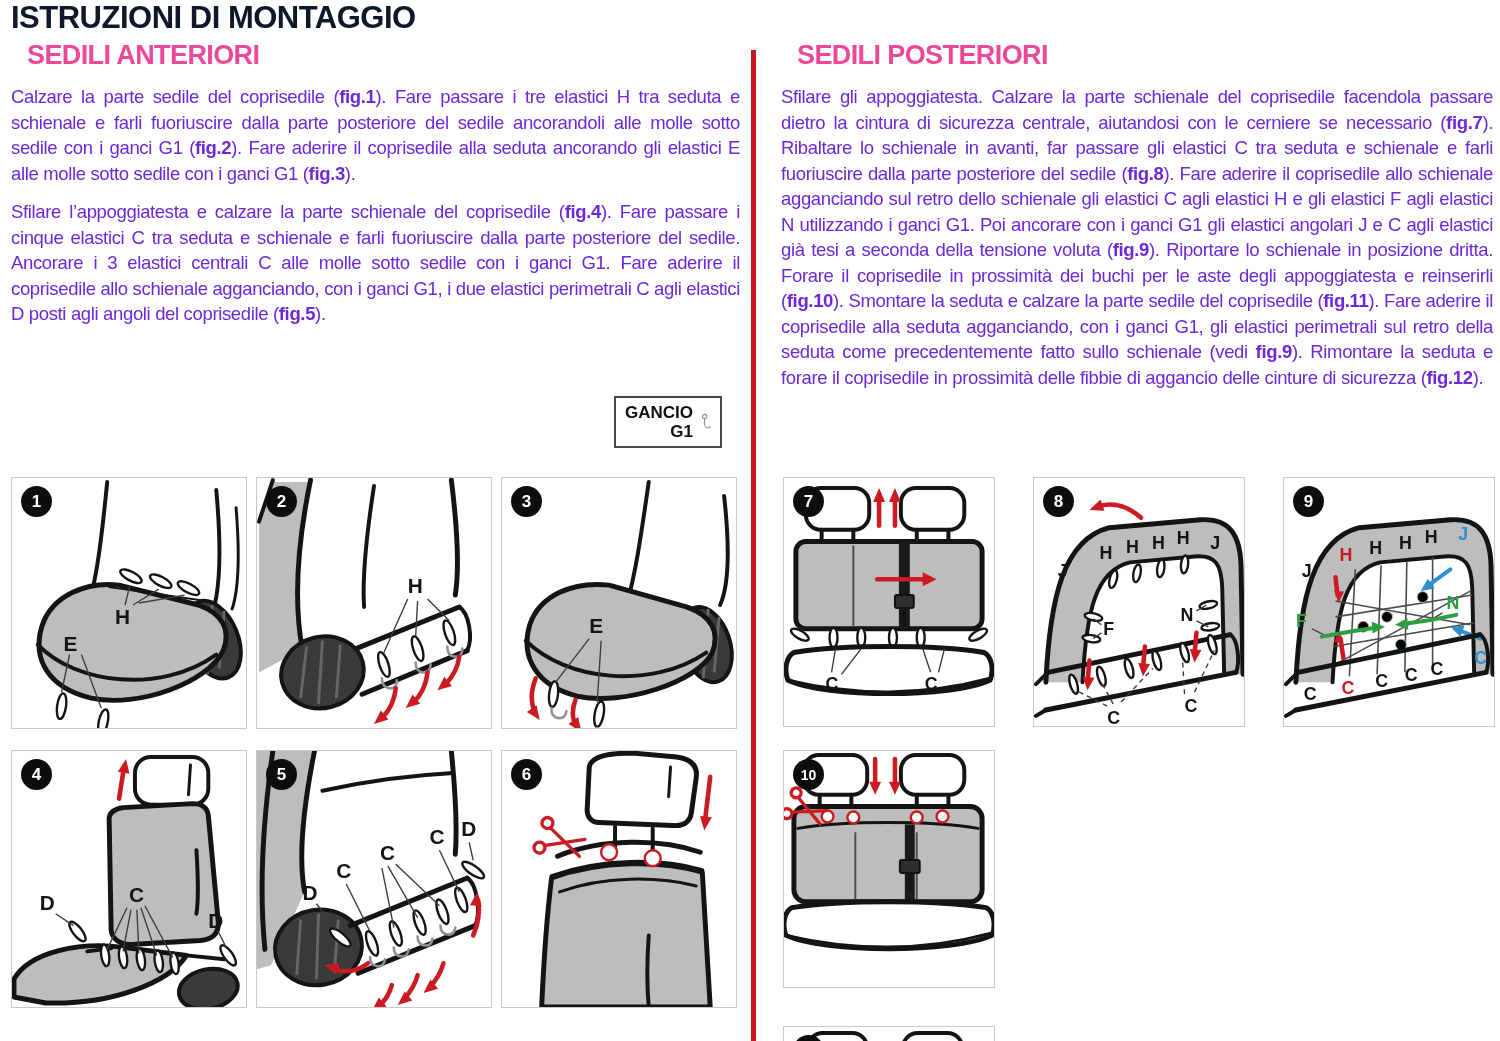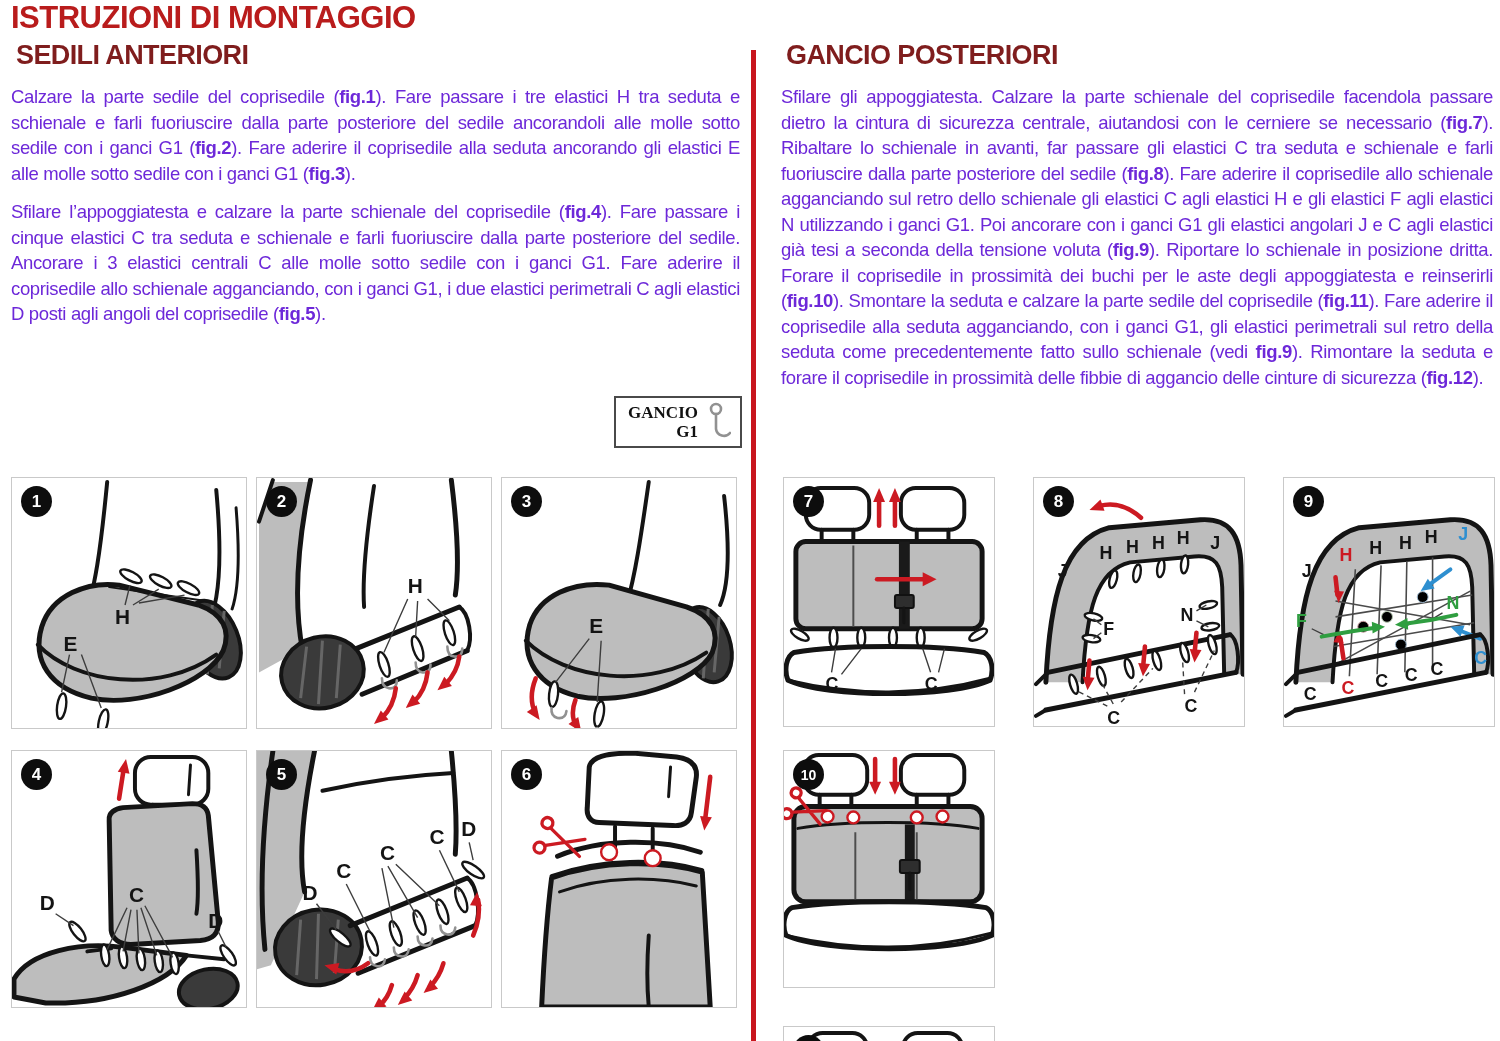--- a/index.html
+++ b/index.html
@@ -3,36 +3,36 @@
 <meta charset="utf-8">
 <style>
   html,body{margin:0;padding:0;}
   body{
     width:1500px;height:1041px;background:#ffffff;
     font-family:"Liberation Sans", sans-serif;color:#141414;overflow:hidden;
   }
   .page{position:relative;width:1500px;height:1041px;background:#fff;}
   .title{
     position:absolute;left:11px;top:0px;font-size:31px;font-weight:bold;
-    color:#b91c1c;letter-spacing:-0.5px;
+    color:#0f172a;letter-spacing:-0.5px;
   }
   .divider{position:absolute;left:751px;top:50px;width:5px;height:991px;background:#c8151e;}
   .col{position:absolute;top:40px;}
   .col-left{left:11px;width:729px;}
   .col-right{left:781px;width:712px;}
-  h2.sec{font-size:27px;font-weight:bold;margin:0 0 13px 5px;letter-spacing:-0.6px;color:#7f1d1d;}
+  h2.sec{font-size:27px;font-weight:bold;margin:0 0 13px 16px;letter-spacing:-0.6px;color:#ec4899;}
   p.body{
     font-size:18.5px;line-height:25.5px;text-align:justify;margin:0 0 13px 0;
     letter-spacing:-0.35px;color:#6d28d9;
   }
   p.body b{font-weight:bold;}
   .gancio{
-    position:absolute;left:603px;top:356px;width:128px;height:52px;
+    position:absolute;left:603px;top:356px;width:108px;height:52px;
     border:2px solid #4a4a4a;background:#fff;box-sizing:border-box;
-    display:flex;align-items:center;justify-content:flex-end;gap:7px;padding:0 9px;font-family:Liberation Serif, serif;
+    display:flex;align-items:center;justify-content:flex-end;gap:7px;padding:0 9px;
   }
   .gancio .txt{text-align:right;font-weight:bold;font-size:17px;line-height:19px;color:#111;}
   .figrow{position:absolute;display:flex;}
   #lrow1{left:11px;top:477px;gap:9px;}
   #lrow2{left:11px;top:750px;gap:9px;}
   #rrow1{left:783px;top:477px;gap:38px;}
   #rrow2{left:783px;top:750px;gap:38px;flex-direction:column;}
   .panel{position:relative;background:#fff;border:1.5px solid #c9c9c9;box-sizing:border-box;}
   .p-l1{width:236px;height:252px;}
   .p-l2{width:236px;height:258px;}
@@ -87,21 +87,21 @@
         <div>G1</div>
       </div>
       <svg width="26" height="42" viewBox="0 0 26 42">
         <circle cx="11" cy="8" r="5" class="hook"></circle>
         <path class="hook" d="M11,13 L11,28 a8,8 0 0 0 14,4"></path>
       </svg>
     </div>
   </div>
 
   <div class="col col-right">
-    <h2 class="sec">GANCIO POSTERIORI</h2>
+    <h2 class="sec">SEDILI POSTERIORI</h2>
     <p class="body"><span>Sfilare gli appoggiatesta. Calzare la parte schienale del coprisedile facendola passare dietro la cintura di sicurezza centrale, aiutandosi con le cerniere se necessario (</span><b>fig.7</b><span>). Ribaltare lo schienale in avanti, far passare gli elastici C tra seduta e schienale e farli fuoriuscire dalla parte posteriore del sedile (</span><b>fig.8</b><span>). Fare aderire il coprisedile allo schienale agganciando sul retro dello schienale gli elastici C agli elastici H e gli elastici F agli elastici N utilizzando i ganci G1. Poi ancorare con i ganci G1 gli elastici angolari J e C agli elastici già tesi a seconda della tensione voluta (</span><b>fig.9</b><span>). Riportare lo schienale in posizione dritta. Forare il coprisedile in prossimità dei buchi per le aste degli appoggiatesta e reinserirli (</span><b>fig.10</b><span>). Smontare la seduta e calzare la parte sedile del coprisedile (</span><b>fig.11</b><span>). Fare aderire il coprisedile alla seduta agganciando, con i ganci G1, gli elastici perimetrali sul retro della seduta come precedentemente fatto sullo schienale (vedi </span><b>fig.9</b><span>). Rimontare la seduta e forare il coprisedile in prossimità delle fibbie di aggancio delle cinture di sicurezza (</span><b>fig.12</b><span>).</span></p>
   </div>
 
   <div class="figrow" id="lrow1">
 
     <div class="panel p-l1">
       <div class="badge">1</div>
       <svg viewBox="0 0 236 252">
         <path class="o w4" d="M96,4 C90,66 84,116 70,150"></path>
         <path class="o w4" d="M206,12 C212,78 210,128 196,150"></path>

